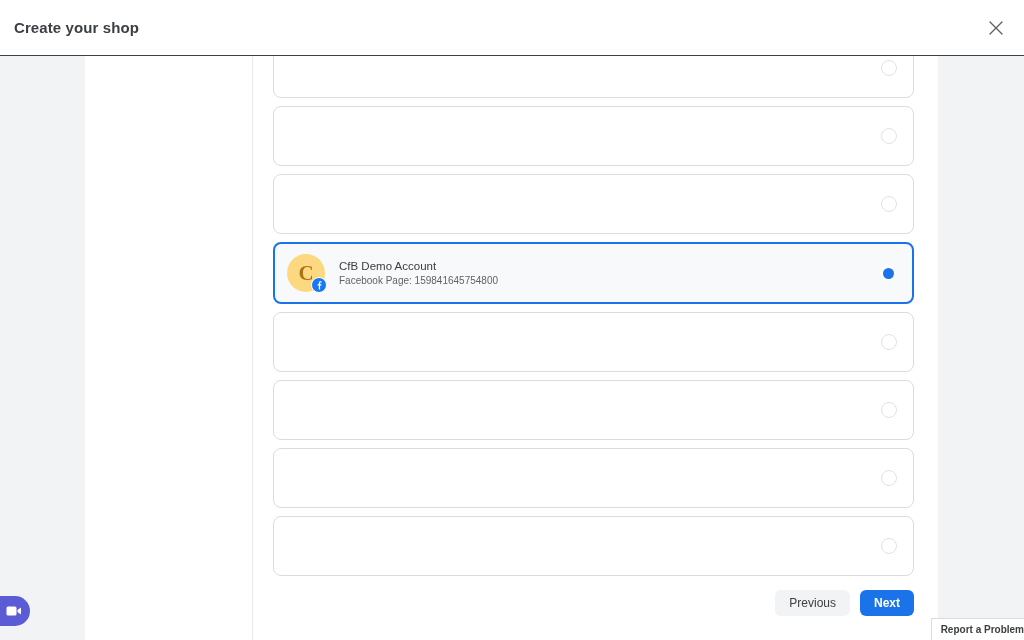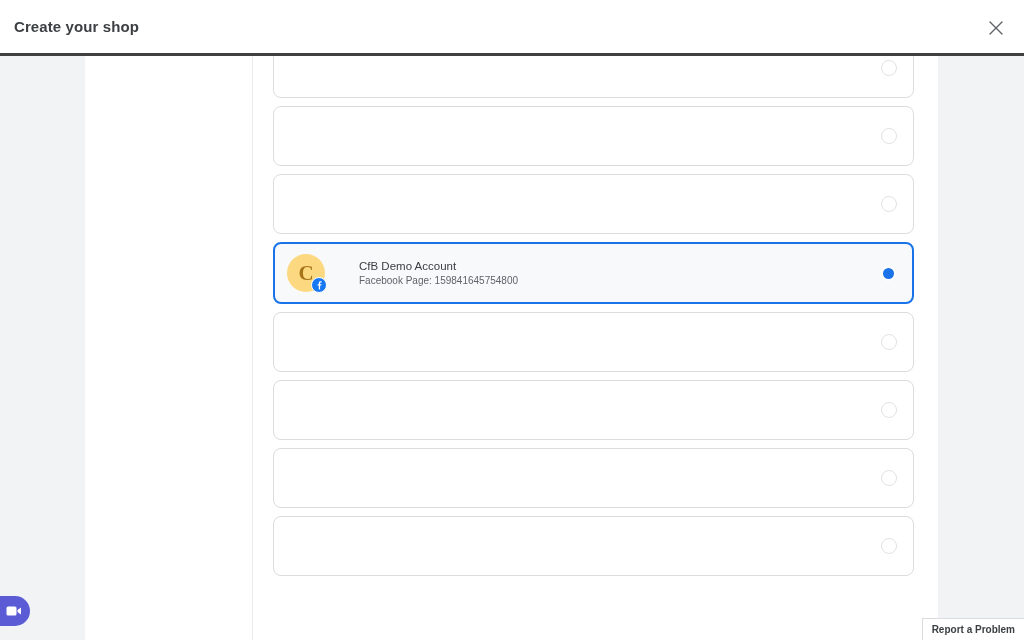--- a/index.html
+++ b/index.html
@@ -17,21 +17,21 @@
     position: relative;
   }
 
   
   .header {
     position: absolute;
     left: 0; top: 0;
     width: 1024px;
     height: 56px;
     background: #ffffff;
-    border-bottom: 3px solid #404040;
+    border-bottom: 1px solid #404040;
     display: flex;
     align-items: center;
     z-index: 20;
   }
   .header-title {
     position: absolute;
     left: 14px;
     font-size: 15px;
     font-weight: bold;
     color: #3c4043;
@@ -156,21 +156,21 @@
     height: 16px;
     border-radius: 50%;
     background: #1877f2;
     border: 1.5px solid #ffffff;
     display: flex;
     align-items: center;
     justify-content: center;
   }
   .fb-badge svg { display: block; }
 
-  .account-text { display: flex; flex-direction: column; justify-content: flex-start; margin-left: 20px; }
+  .account-text { display: flex; flex-direction: column; justify-content: flex-start; }
   .account-name {
     font-size: 11.5px;
     color: #3c4043;
     line-height: 15px;
   }
   .account-sub {
     font-size: 10px;
     color: #5f6368;
     line-height: 14px;
   }
@@ -239,21 +239,21 @@
     position: absolute;
     right: 0;
     bottom: 0;
     background: #ffffff;
     border: 1px solid #dadce0;
     border-right: none;
     border-bottom: none;
     font-size: 10px;
     font-weight: bold;
     color: #3c4043;
-    padding: 5px 9px 5px 9px;
+    padding: 5px 0 5px 9px;
     z-index: 30;
     cursor: pointer;
   }
 
   
   .chat-widget {
     position: absolute;
     left: -14px;
     bottom: 14px;
     width: 44px;
@@ -323,20 +323,24 @@
         </div>
         <div class="account-card">
           <div class="radio"></div>
         </div>
         <div class="account-card">
           <div class="radio"></div>
         </div>
       </div>
   </div>
 
+  <div class="footer">
+    <button class="btn btn-prev">Previous</button>
+    <button class="btn btn-next">Next</button>
+  </div>
 
 </div>
 
 <div class="report-problem">Report a Problem</div>
 
 <div class="chat-widget">
   <span>
     <svg width="16" height="12" viewBox="0 0 16 12">
       <rect x="0.5" y="1.5" width="10" height="9" rx="1.6" fill="#ffffff"></rect>
       <path d="M11.5 5 L15 2.4 L15 9.6 L11.5 7 Z" fill="#ffffff"></path>

